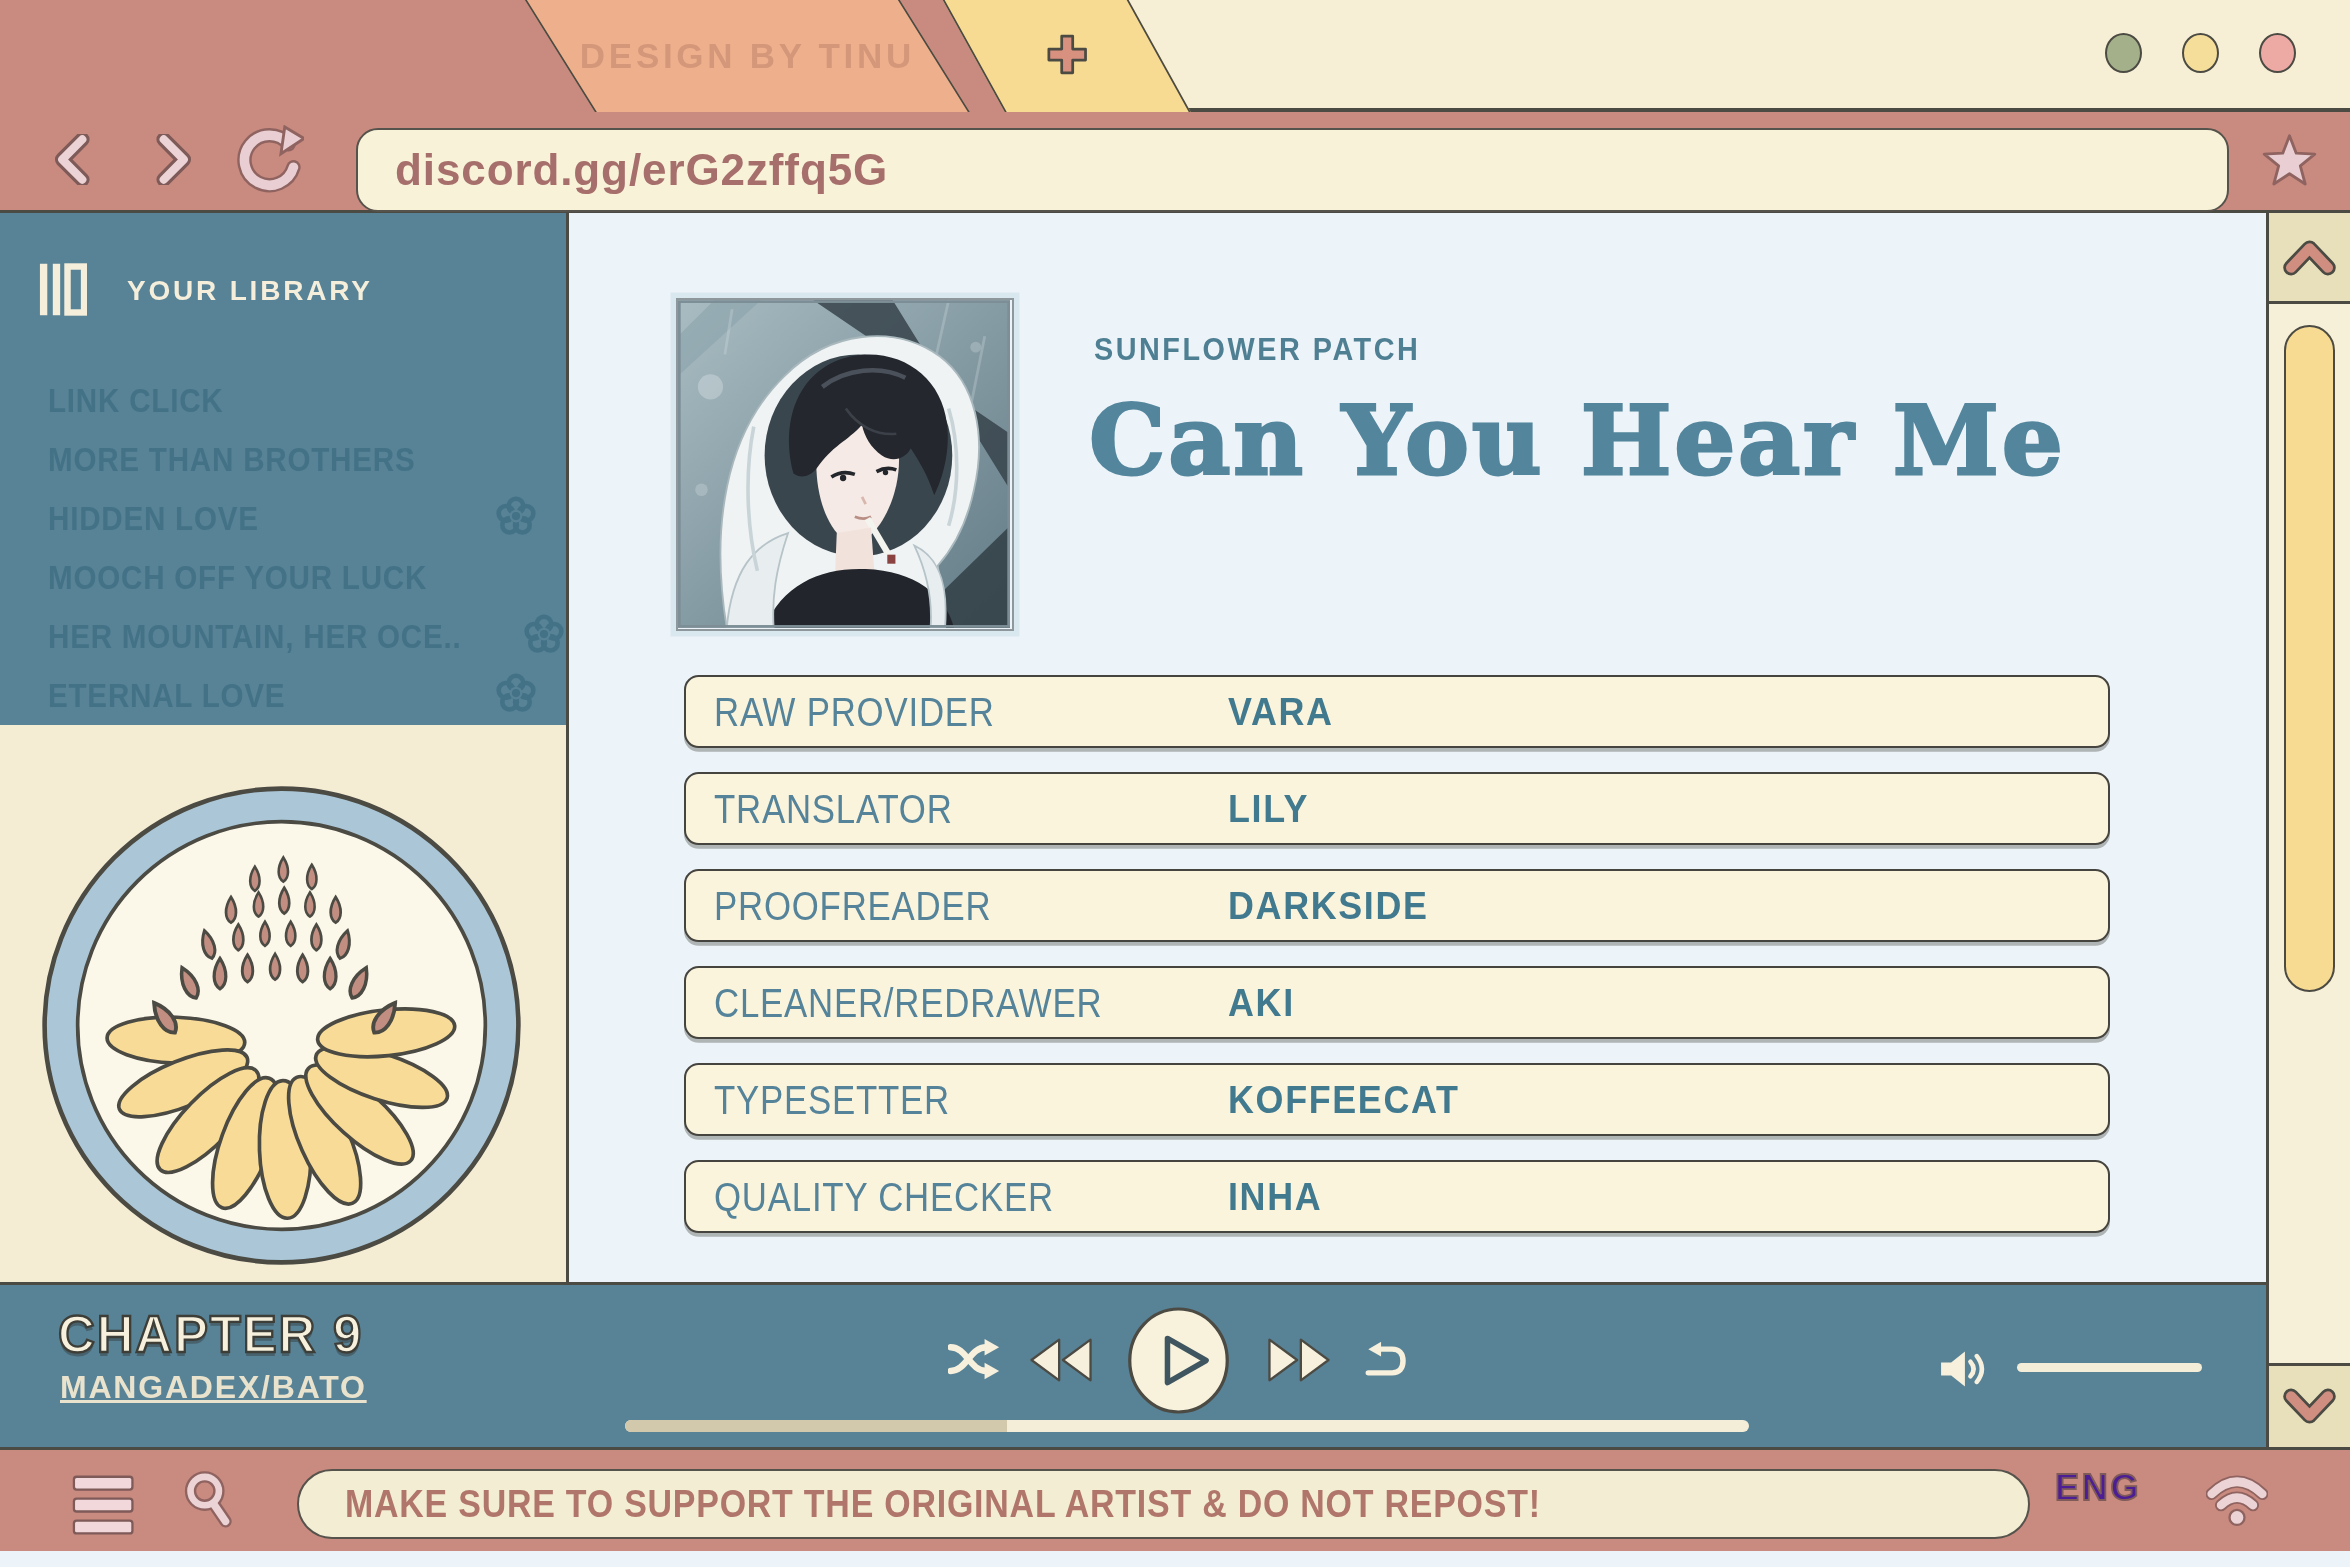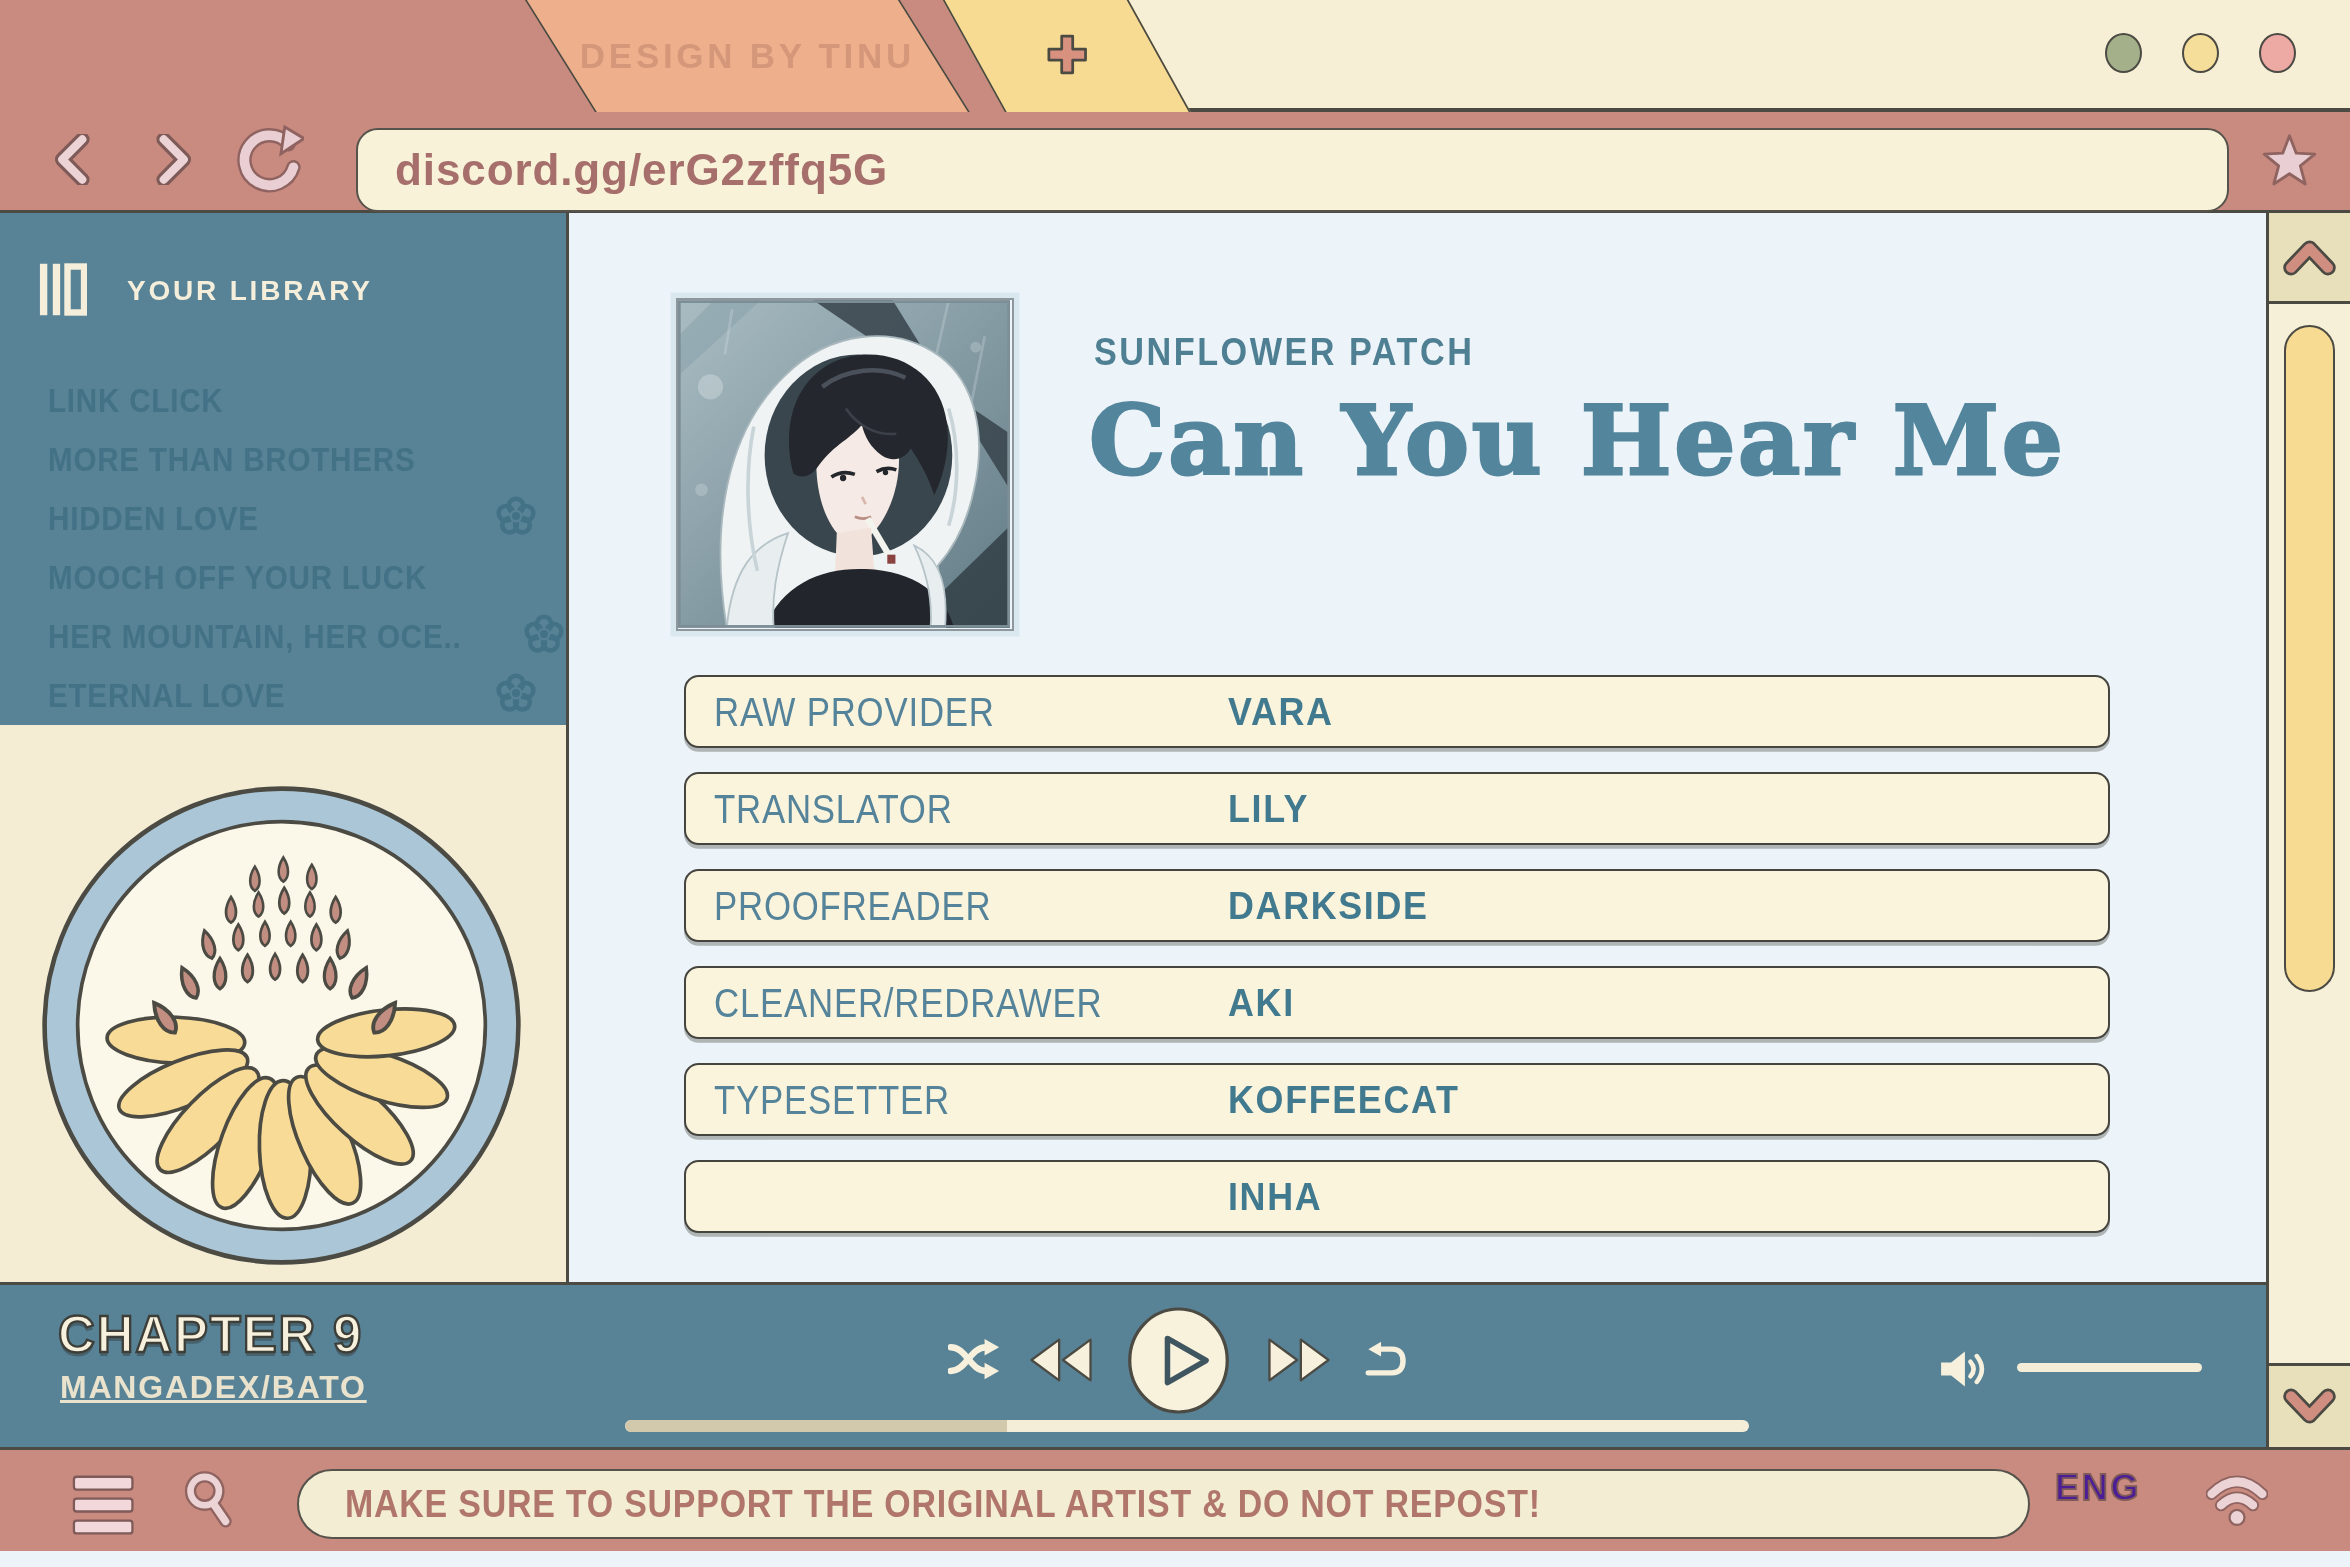--- a/index.html
+++ b/index.html
@@ -47,21 +47,21 @@
   .sidebar-lower{left:0;top:512px;width:566px;height:557px;background:#f4edd4;}
   .libhead{left:37px;top:48px;display:flex;align-items:center;gap:40px;cursor:pointer;}
   .libhead-label{font-size:28px;font-weight:bold;letter-spacing:2.8px;color:#f4eedb;}
   .liblist{left:48px;top:158px;width:489px;}
   .libitem{height:59px;display:flex;align-items:center;justify-content:space-between;cursor:pointer;}
   .libitem-label{font-size:34px;font-weight:bold;color:var(--teal-mut);letter-spacing:0.9px;}
 
   .content{left:569px;top:213px;width:1697px;height:1069px;background:var(--lightblue);}
   .cover{left:107px;top:85px;width:338px;height:333px;border:2.8px solid #8d979c;
      box-shadow:0 0 0 5.5px rgba(200,220,232,.55);}
-  .groupname{left:525px;top:118px;font-size:38px;font-weight:bold;color:#4f7f93;letter-spacing:2.8px;}
+  .groupname{left:525px;top:118px;font-size:32px;font-weight:bold;color:#4f7f93;letter-spacing:2.8px;}
   .cym-title{left:520px;top:171px;font-family:"DejaVu Serif",serif;font-weight:bold;
      font-size:96px;color:var(--title);-webkit-text-stroke:2.8px var(--title);letter-spacing:2.8px;}
   .credits{left:115px;top:462px;width:1426px;}
   .credit-row{position:relative;width:1426px;height:73px;margin-bottom:24px;background:var(--cream2);
      border:2.8px solid #45443f;border-radius:14.7px;box-shadow:0 3.7px 0 rgba(60,60,55,.35);}
   .credit-role{position:absolute;left:27.5px;top:50%;transform:translateY(-50%);}
   .credit-role span{font-size:40px;color:var(--label);letter-spacing:0.9px;}
   .credit-name{position:absolute;left:542px;top:50%;transform:translateY(-50%);}
   .credit-name span{font-size:39px;font-weight:bold;color:var(--value);letter-spacing:1.8px;transform:scaleX(.92);}
 
@@ -384,20 +384,21 @@
       </div>
       <div class="credit-row">
         <span class="credit-role"><span class="cond">CLEANER/REDRAWER</span></span>
         <span class="credit-name"><span class="cond">AKI</span></span>
       </div>
       <div class="credit-row">
         <span class="credit-role"><span class="cond">TYPESETTER</span></span>
         <span class="credit-name"><span class="cond">KOFFEECAT</span></span>
       </div>
       <div class="credit-row">
+        <span class="credit-role"><span class="cond">QUALITY CHECKER</span></span>
         <span class="credit-name"><span class="cond">INHA</span></span>
       </div>
     </div>
   </div>
 
   <div class="abs scrollcol">
     <div class="abs scrollbtn scroll-up">
       <svg width="59" height="37" viewBox="0 0 64 40">
         <polyline points="12,31 32,10 52,31" fill="none" stroke="#4b4a43" stroke-width="17" stroke-linecap="round" stroke-linejoin="round"></polyline>
         <polyline points="12,31 32,10 52,31" fill="none" stroke="#cf8e80" stroke-width="11" stroke-linecap="round" stroke-linejoin="round"></polyline>

